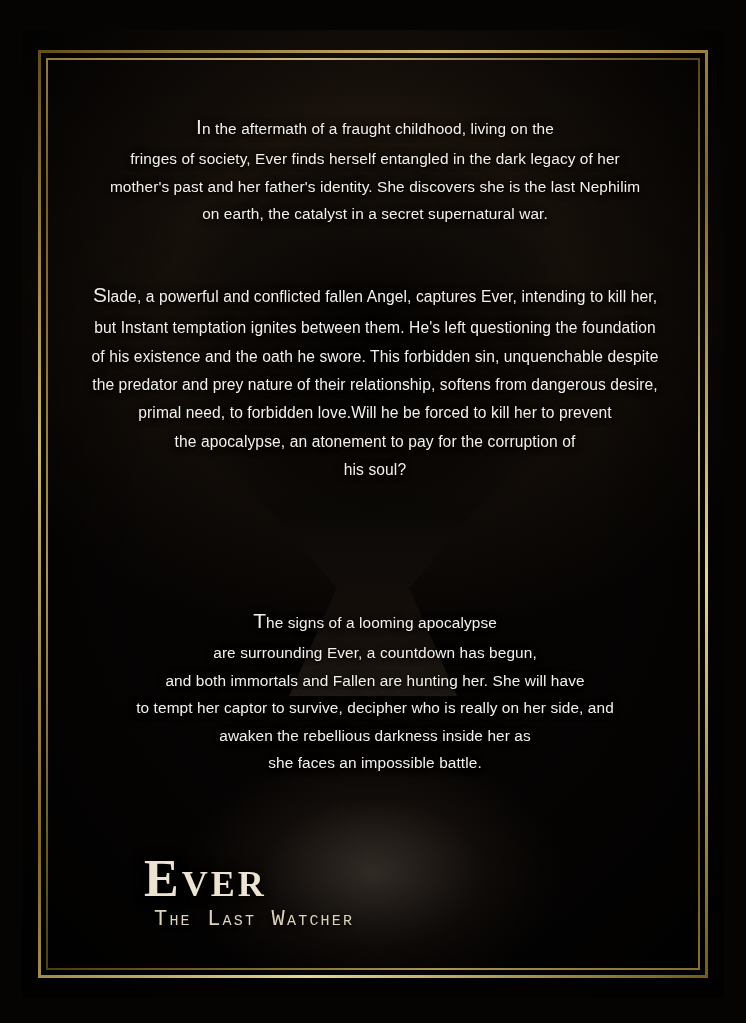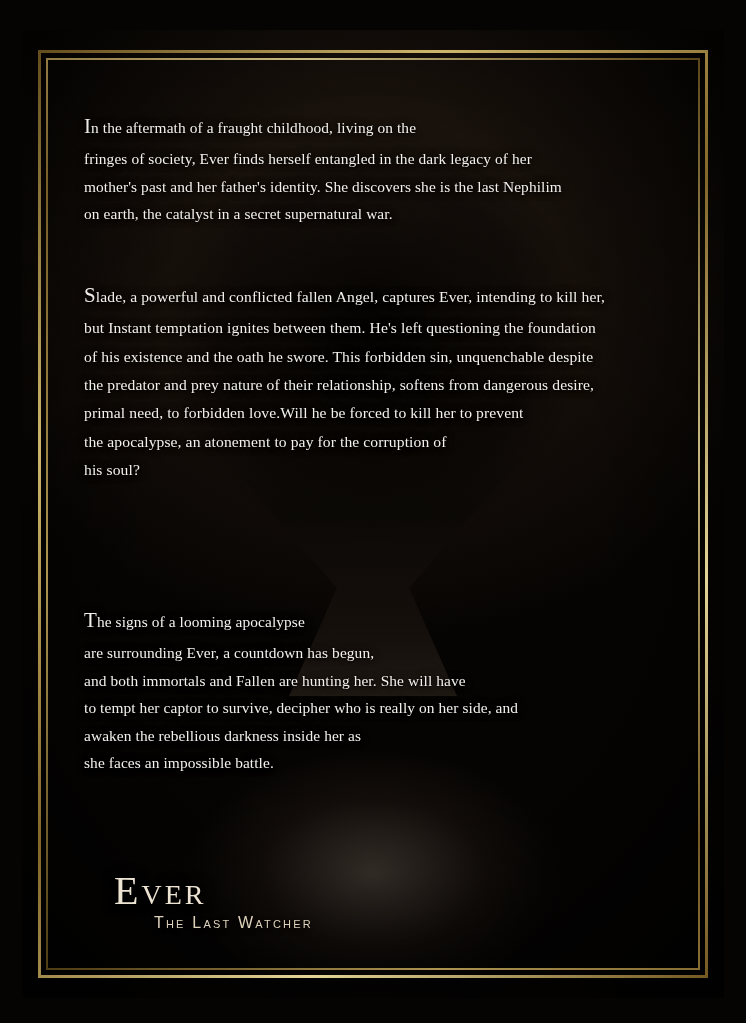--- a/index.html
+++ b/index.html
@@ -94,25 +94,25 @@
     opacity: 0.85;
   }
 
   
   .text-layer {
     position: absolute;
     inset: 0;
   }
   .blurb {
     position: absolute;
-    left: 16px;
+    left: 4px;
     right: 0;
-    text-align: left;
+    text-align: center;
     color: #f4f1ec;
-    font-family: Liberation Serif, serif;
+    font-family: Liberation Sans, sans-serif;
     font-size: 15.4px;
     line-height: 1.78;
     letter-spacing: 0.1px;
     text-shadow: 0 1px 3px rgba(0,0,0,0.95), 0 0 8px rgba(0,0,0,0.8);
     padding: 0 46px;
     box-sizing: border-box;
     white-space: pre-line;
   }
   .blurb-1 { top: 78px; }
   .blurb-2 { top: 246px; font-size: 15.6px; line-height: 1.82; }
@@ -144,31 +144,32 @@
     font-size: 52px;
     text-align: left;
     margin-left: 14px;
     background: linear-gradient(180deg, #fdf8ec 0%, #d9c79c 45%, #9c8košice 60%, #b8a277 100%);
     -webkit-background-clip: text;
     background-clip: text;
     color: #ece3d2;
   }
   .title-word-2 {
     display: block;
-    font-size: 40px;
+    font-size: 52px;
     text-align: left;
-    margin-left: 44px;
+    margin-left: 74px;
     margin-top: -6px;
     color: #ece3d2;
+    font-weight: bold;
   }
   .title-sub {
     display: block;
-    font-family: Liberation Sans, sans-serif;
+    font-family: Liberation Mono, monospace;
     font-variant: small-caps;
-    font-size: 16px;
+    font-size: 22px;
     letter-spacing: 2.2px;
     color: #ded2bb;
     margin-top: 4px;
     margin-left: 84px;
     text-align: left;
     text-shadow: 0 2px 5px rgba(0,0,0,0.95);
   }
 </style>
 </head>
 <body>

